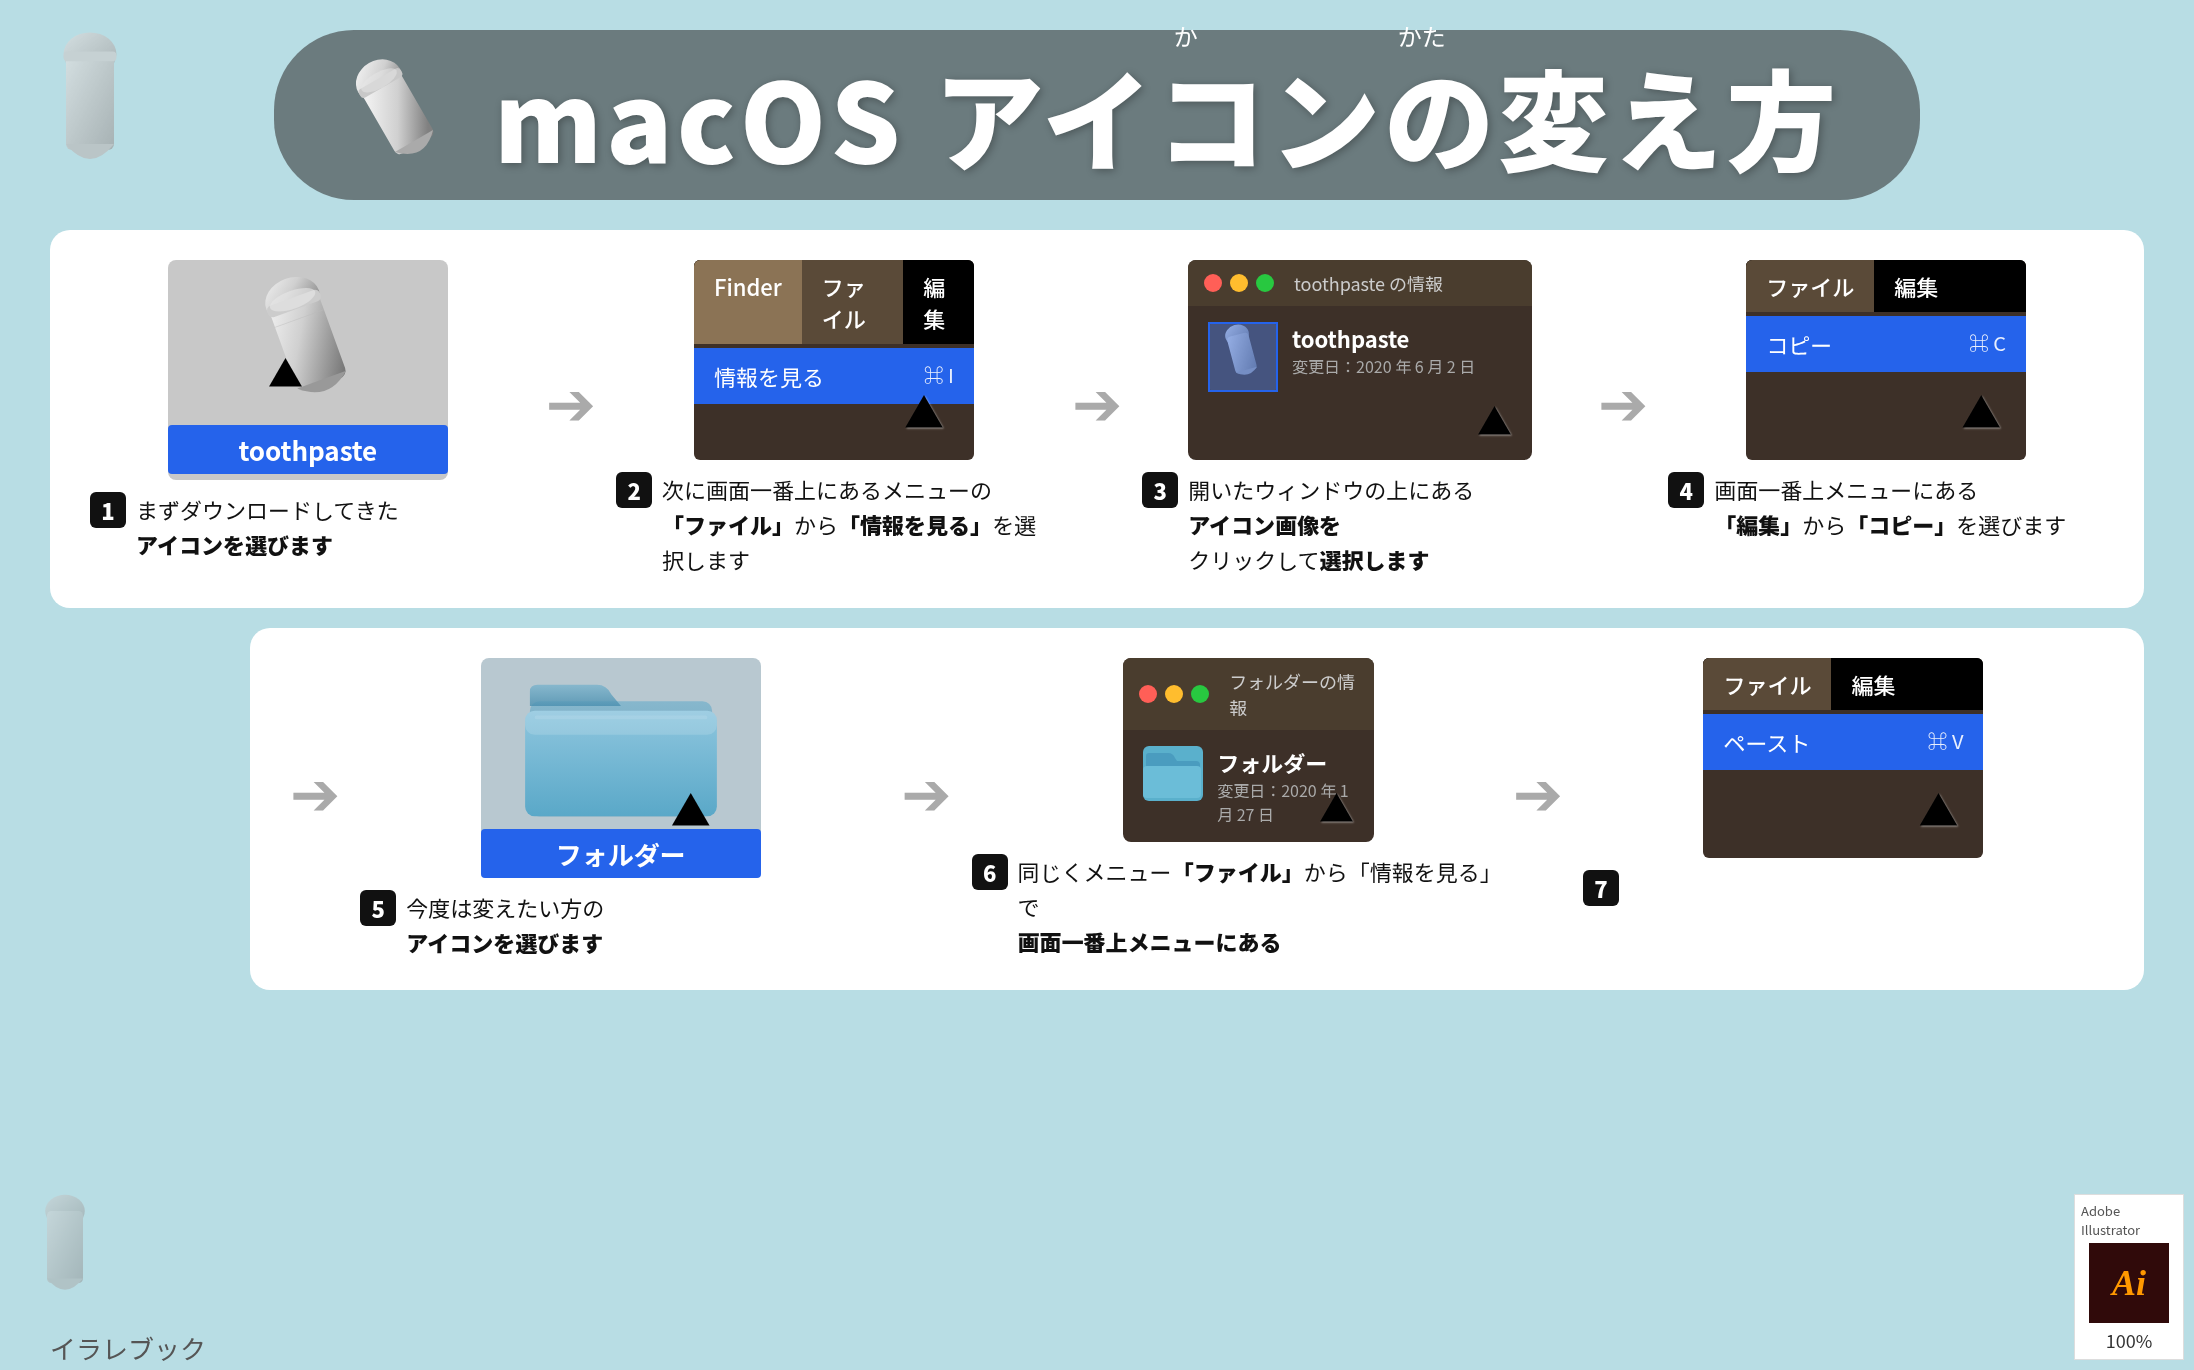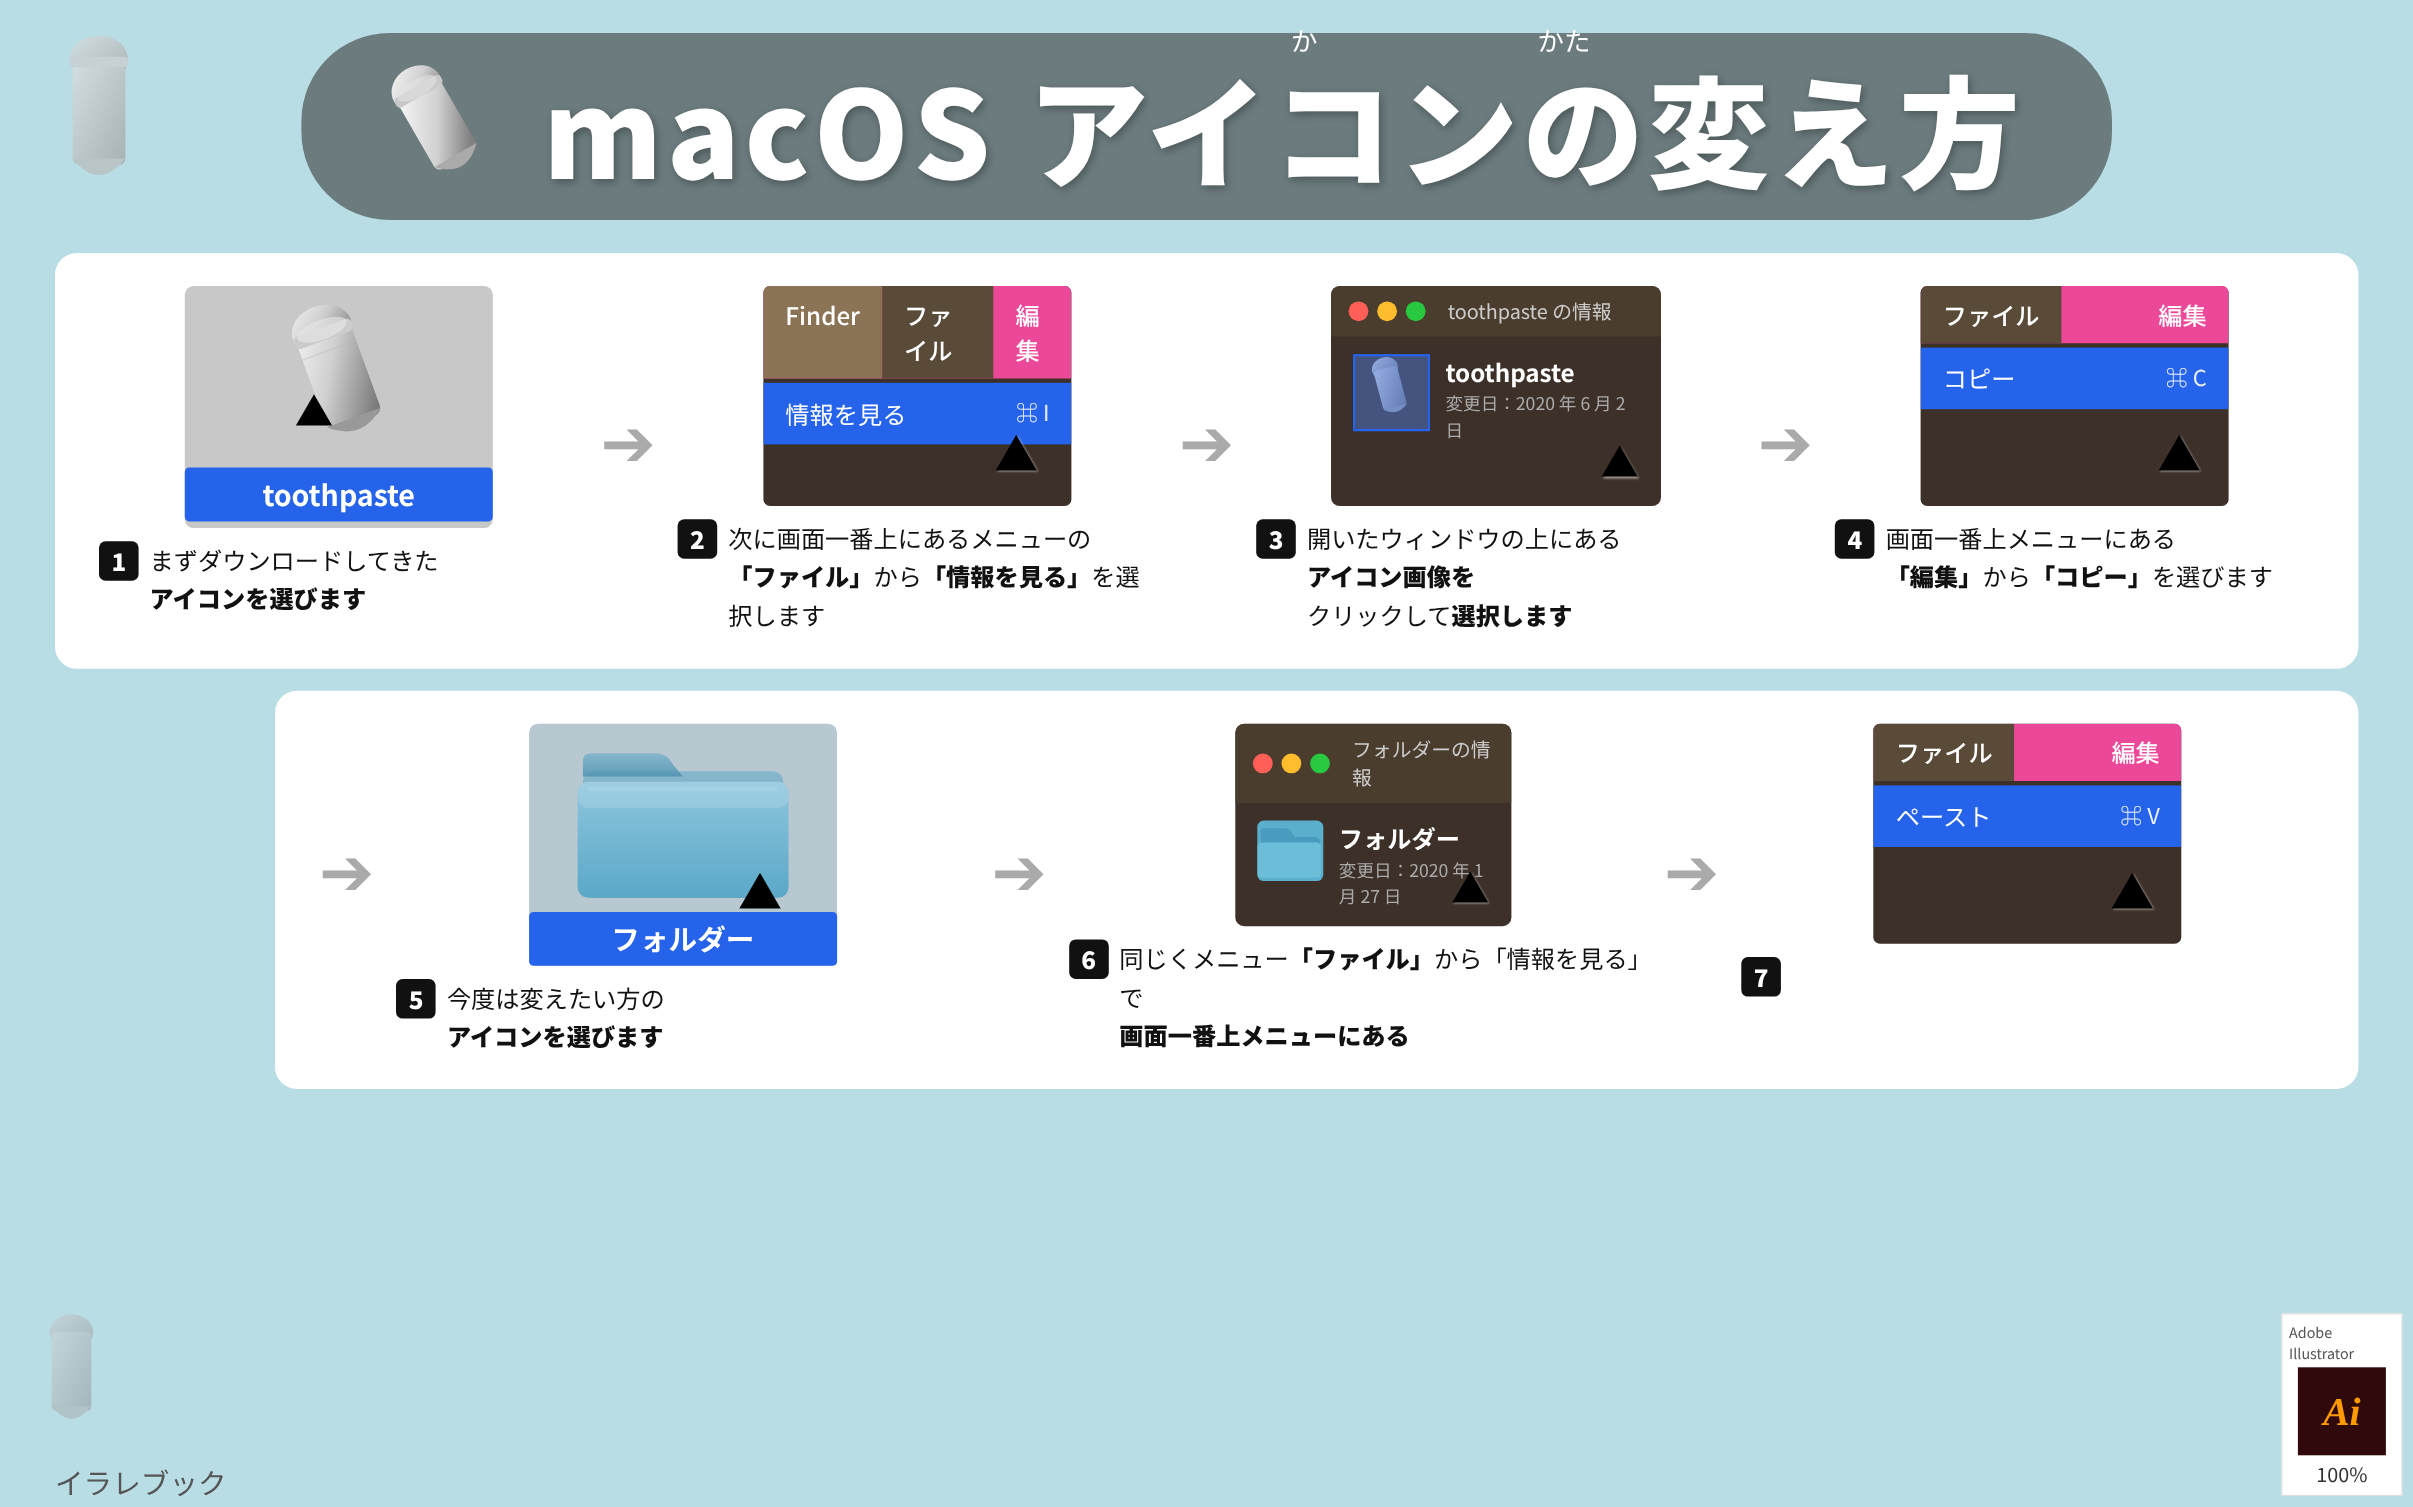--- a/index.html
+++ b/index.html
@@ -92,23 +92,22 @@
       font-size: 26px;
       font-weight: 700;
       padding: 6px 40px;
       border-radius: 4px;
       width: 100%;
       text-align: center;
     }
     .menu-bar {
       display: flex;
       gap: 0;
-      background: #ec4899;
+      background: #000000;
       border-radius: 4px 4px 0 0;
-      justify-content: space-between;
     }
     .menu-bar-item {
       padding: 10px 20px;
       color: white;
       font-size: 22px;
       font-weight: 500;
     }
     .menu-bar-item.finder { background: #8b7355; padding: 10px 20px; }
     .menu-dropdown {
       margin-top: 4px;
@@ -125,21 +124,21 @@
       background: #2563eb;
     }
     .menu-shortcut {
       font-size: 20px;
       opacity: 0.9;
     }
 
     
     .info-window {
       background: #3d3028;
-      width: 300px;
+      width: 344px;
       min-height: 200px;
       border-radius: 8px;
       overflow: hidden;
       position: relative;
     }
     .info-titlebar {
       background: #4a3d2e;
       padding: 10px 16px;
       display: flex;
       align-items: center;

